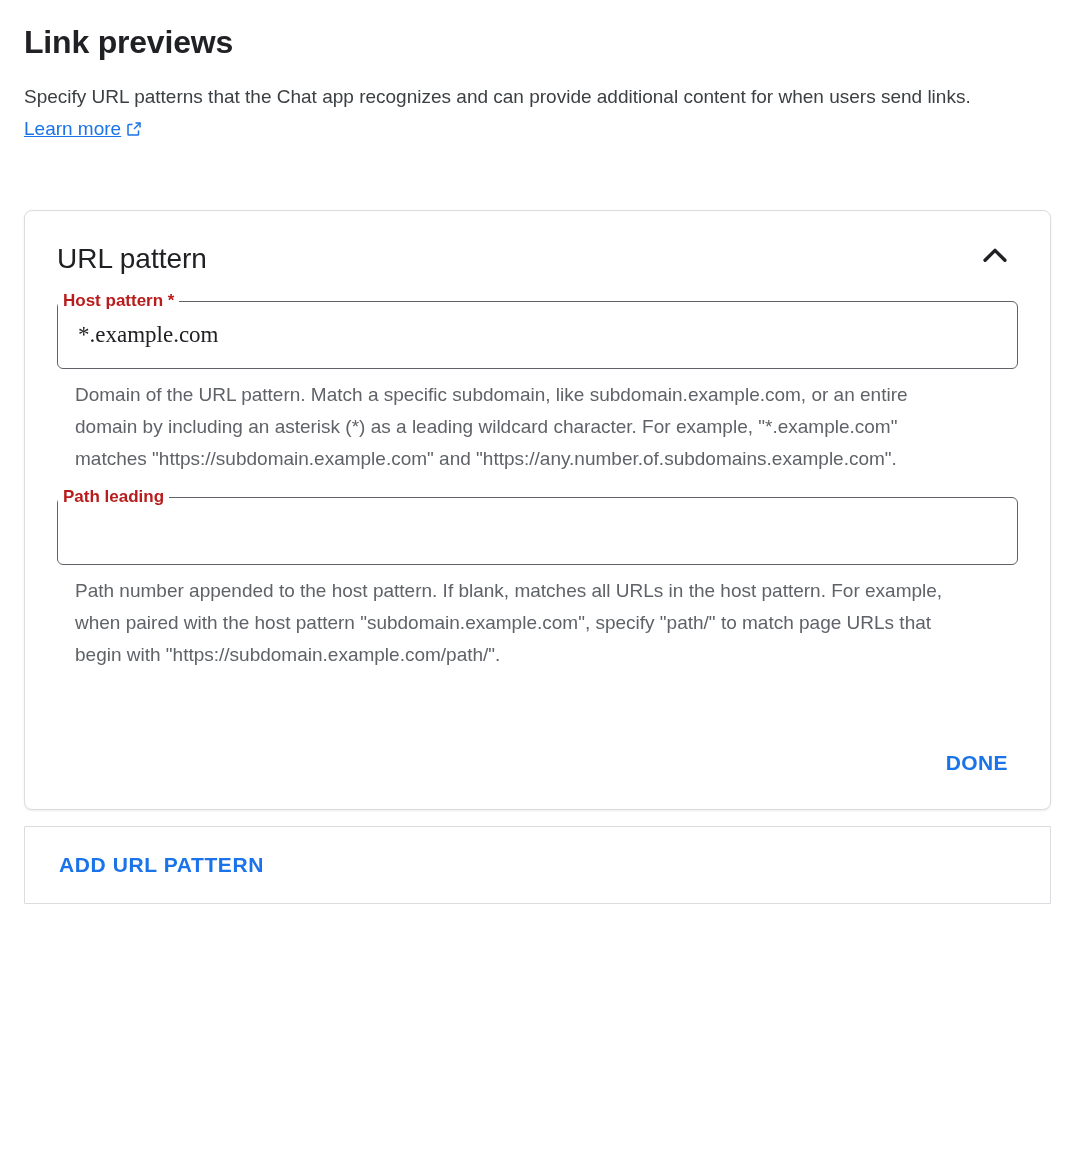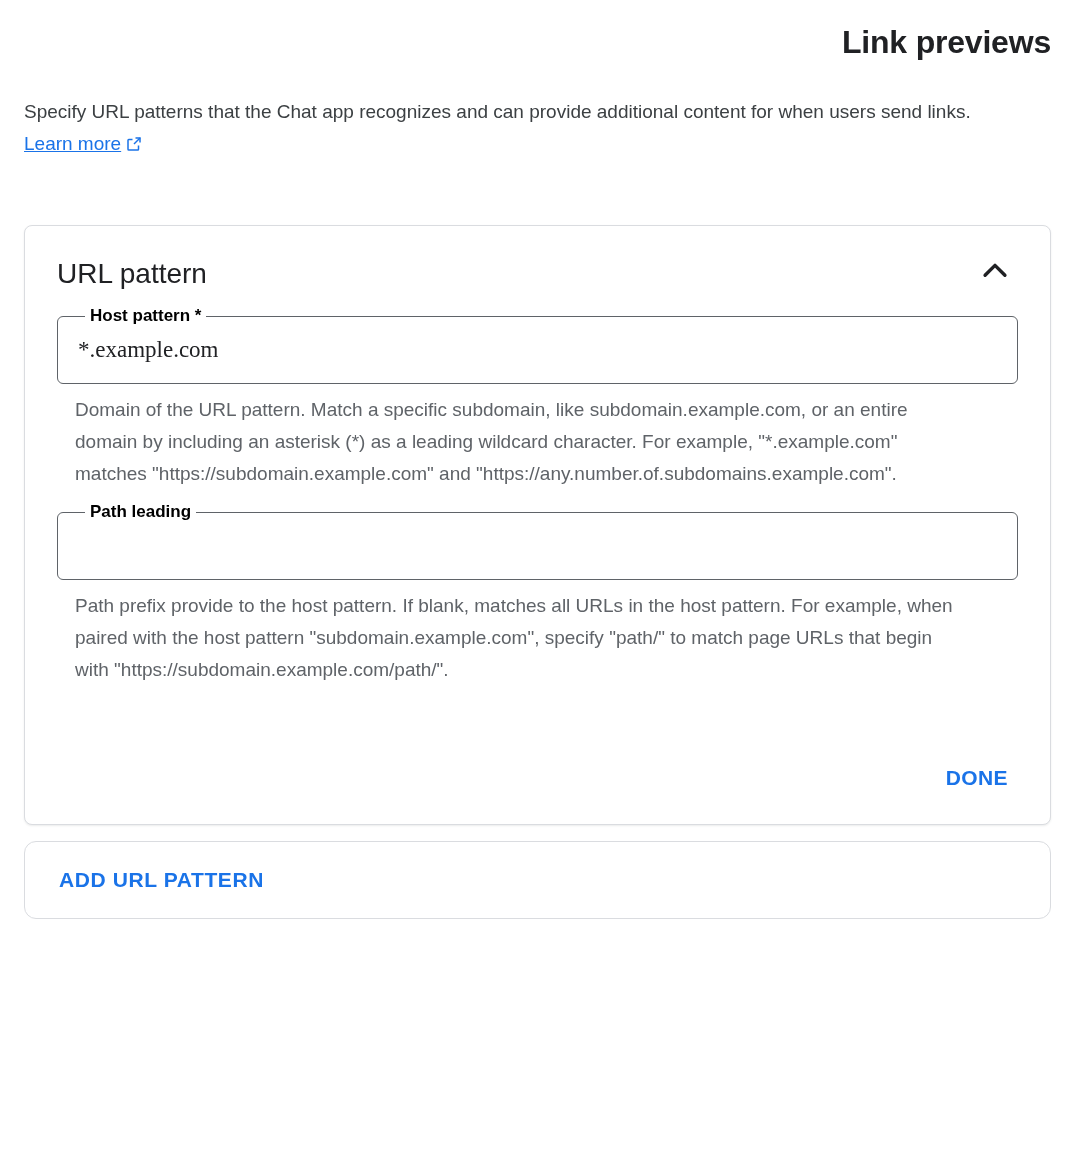--- a/index.html
+++ b/index.html
@@ -19,27 +19,26 @@
     box-sizing: border-box;
     width: 1075px;
   }
   .page-title {
     font-size: 32px;
     font-weight: bold;
     line-height: 40px;
     letter-spacing: -0.2px;
     margin: 8px 0 0 0;
     color: #202124;
-    text-align: right;
   }
   .page-desc {
     font-size: 19px;
     line-height: 32px;
     color: #3c4043;
-    margin-top: 34px;
+    margin-top: 19px;
     max-width: 1015px;
   }
   .learn-more {
     color: #1a73e8;
     text-decoration: underline;
     cursor: pointer;
     white-space: nowrap;
   }
   .external-icon {
     display: inline-block;
@@ -88,26 +87,26 @@
     height: 68px;
     box-sizing: border-box;
     display: flex;
     align-items: center;
     padding: 0 20px;
     background: #fff;
   }
   .textfield .legend {
     position: absolute;
     top: -11px;
-    left: 27px;
+    left: 0;
     background: #fff;
     padding: 0 5px;
     font-size: 17px;
     font-weight: bold;
-    color: #000000;
+    color: #b91c1c;
     line-height: 20px;
   }
   .textfield input {
     border: none;
     outline: none;
     font-family: Liberation Serif, serif;
     font-size: 23px;
     color: #202124;
     width: 100%;
     background: transparent;
@@ -135,21 +134,21 @@
     font-size: 21px;
     font-weight: bold;
     letter-spacing: 0.4px;
     padding: 8px 10px;
     cursor: pointer;
   }
 
   .add-bar {
     margin-top: 16px;
     border: 1px solid #dadce0;
-    border-radius: 12px;
+    border-radius: 1px;
     background: #fff;
     width: 1027px;
     box-sizing: border-box;
     height: 78px;
     display: flex;
     align-items: center;
     padding: 0 24px;
   }
   .add-bar .text-button {
     font-size: 21px;
@@ -189,21 +188,21 @@
         <span class="legend">Host pattern *</span>
         <input type="text" value="*.example.com" style="">
       </div>
       <div class="helper">Domain of the URL pattern. Match a specific subdomain, like subdomain.example.com, or an entire domain by including an asterisk (*) as a leading wildcard character. For example, "*.example.com" matches "https://subdomain.example.com" and "https://any.number.of.subdomains.example.com".</div>
     </div>
 
     <div class="field-block">
       <div class="textfield">
         <span class="legend">Path leading</span>
       </div>
-      <div class="helper">Path prefix provide to the host pattern. If blank, matches all URLs in the host pattern. For example, when paired with the host pattern "subdomain.example.com", specify "path/" to match page URLs that begin with "https://subdomain.example.com/path/".</div>
+      <div class="helper">Path number appended to the host pattern. If blank, matches all URLs in the host pattern. For example, when paired with the host pattern "subdomain.example.com", specify "path/" to match page URLs that begin with "https://subdomain.example.com/path/".</div>
     </div>
 
     <div class="card-actions">
       <button class="text-button">DONE</button>
     </div>
 
   </div>
 
   <div class="add-bar">
     <button class="text-button">ADD URL PATTERN</button>

